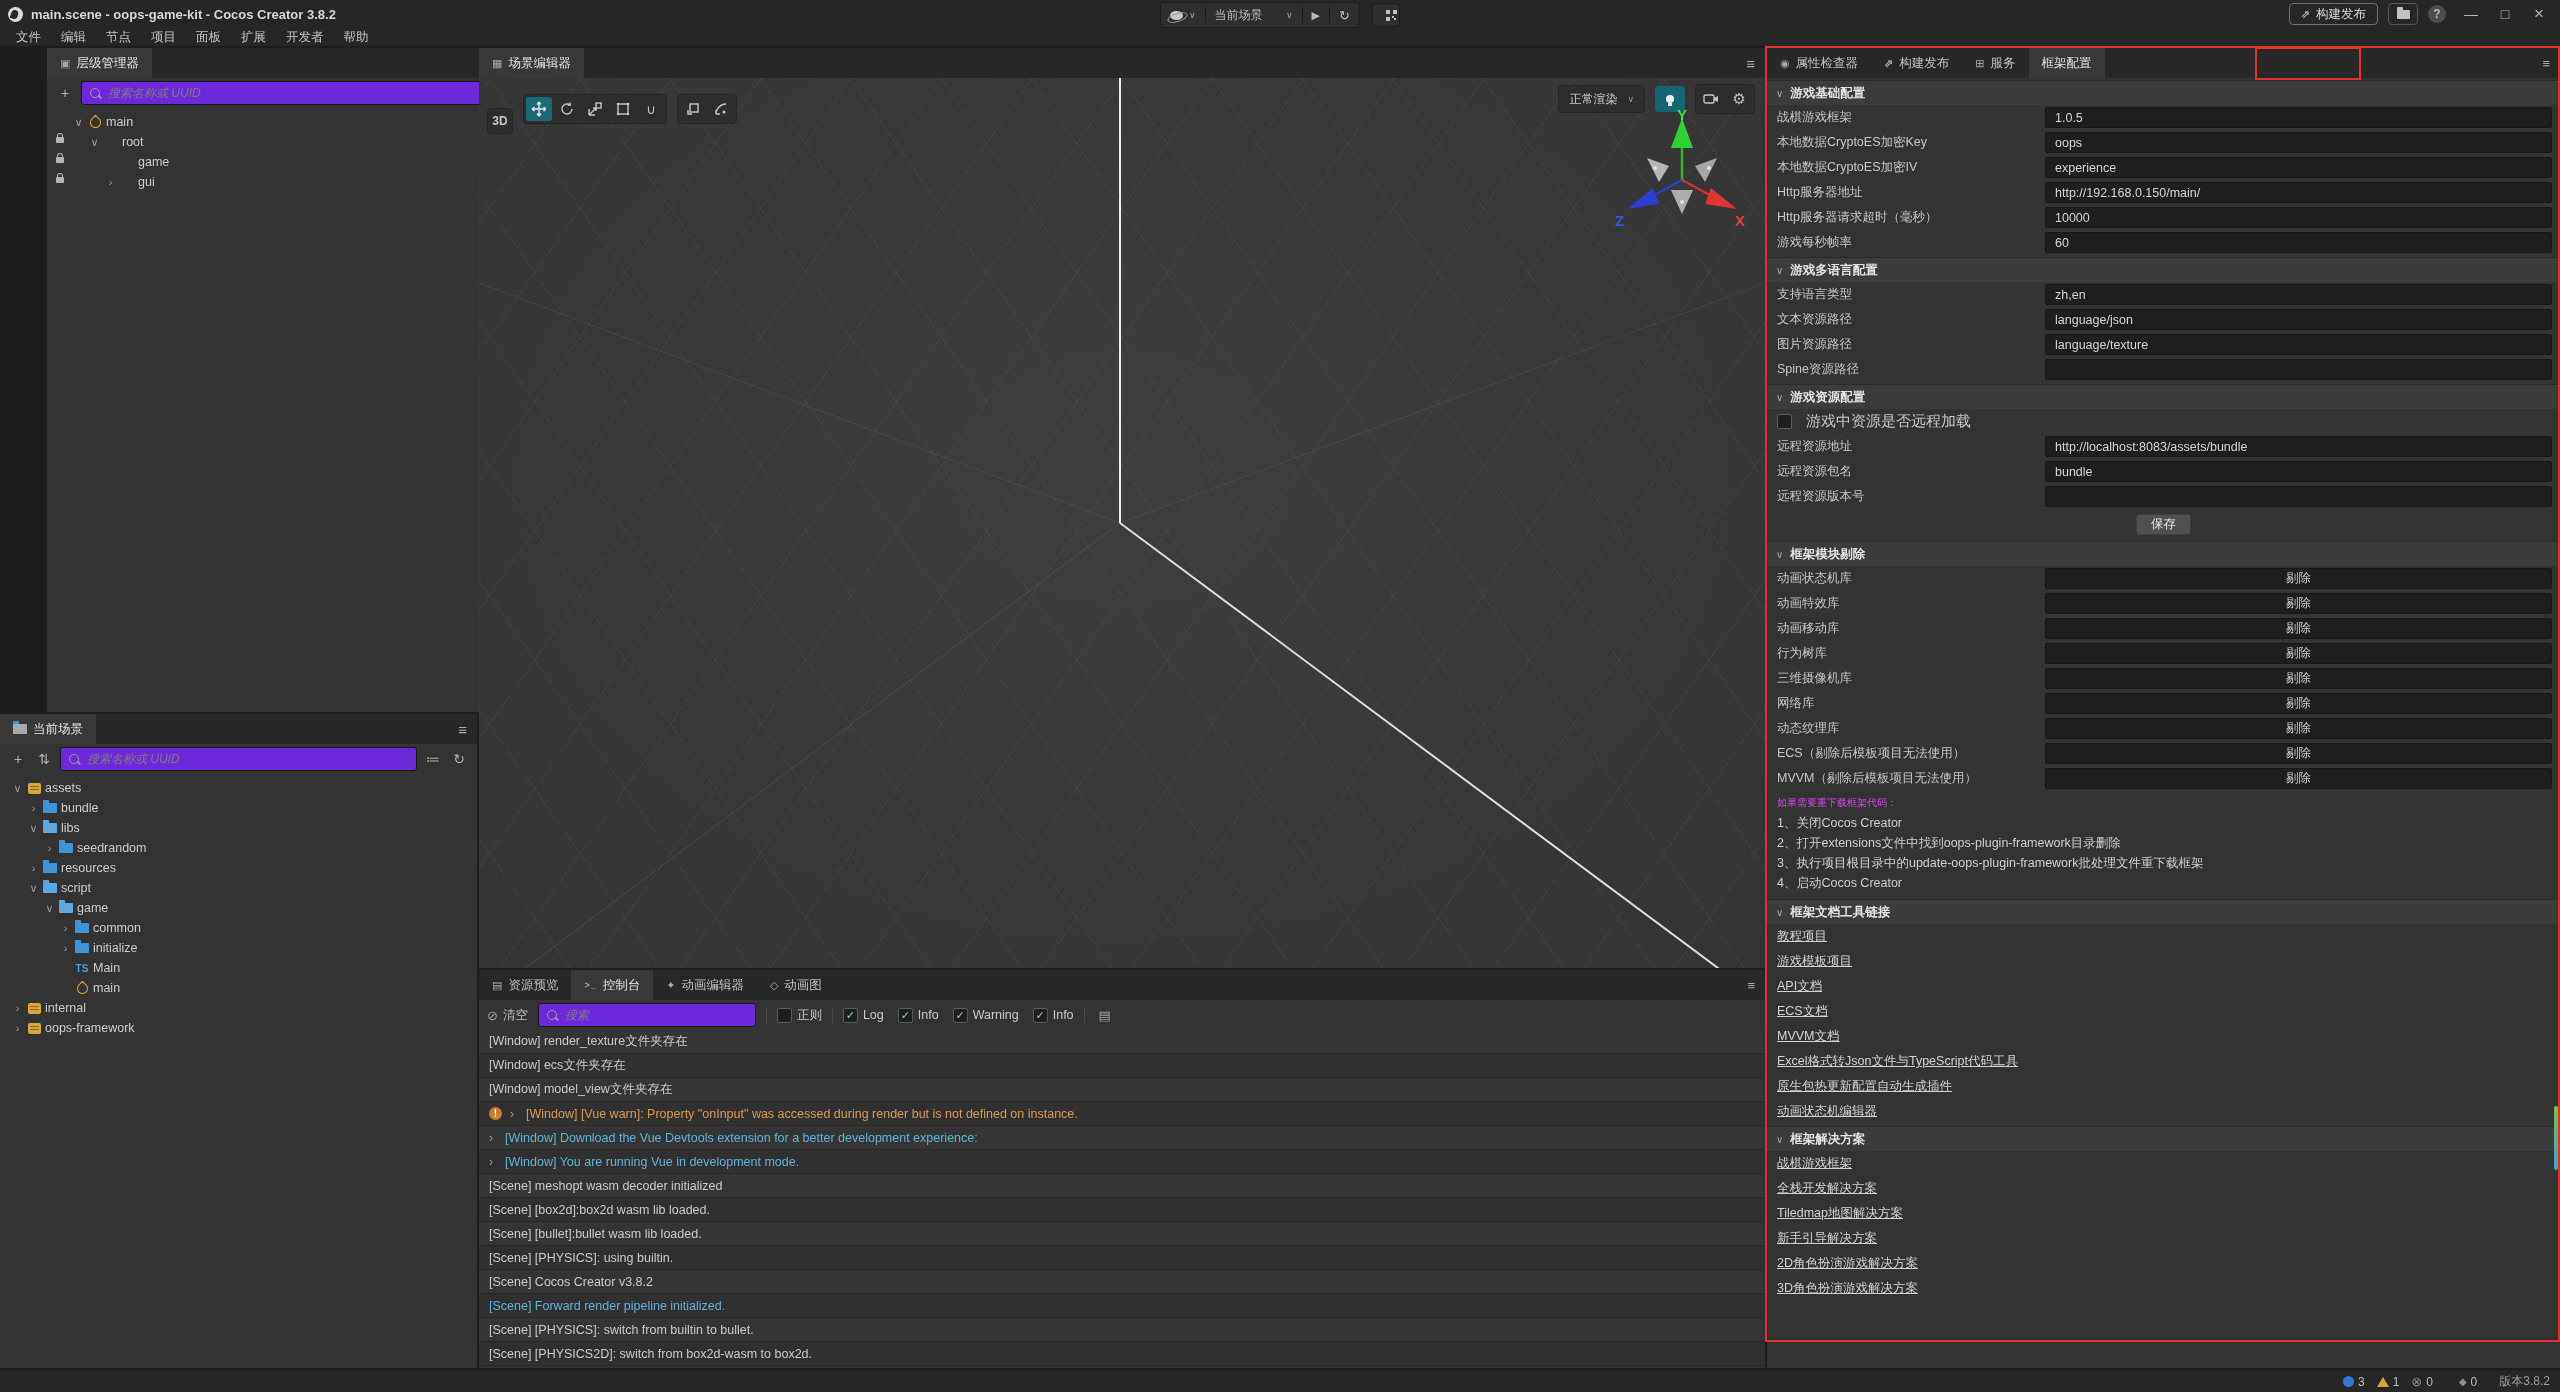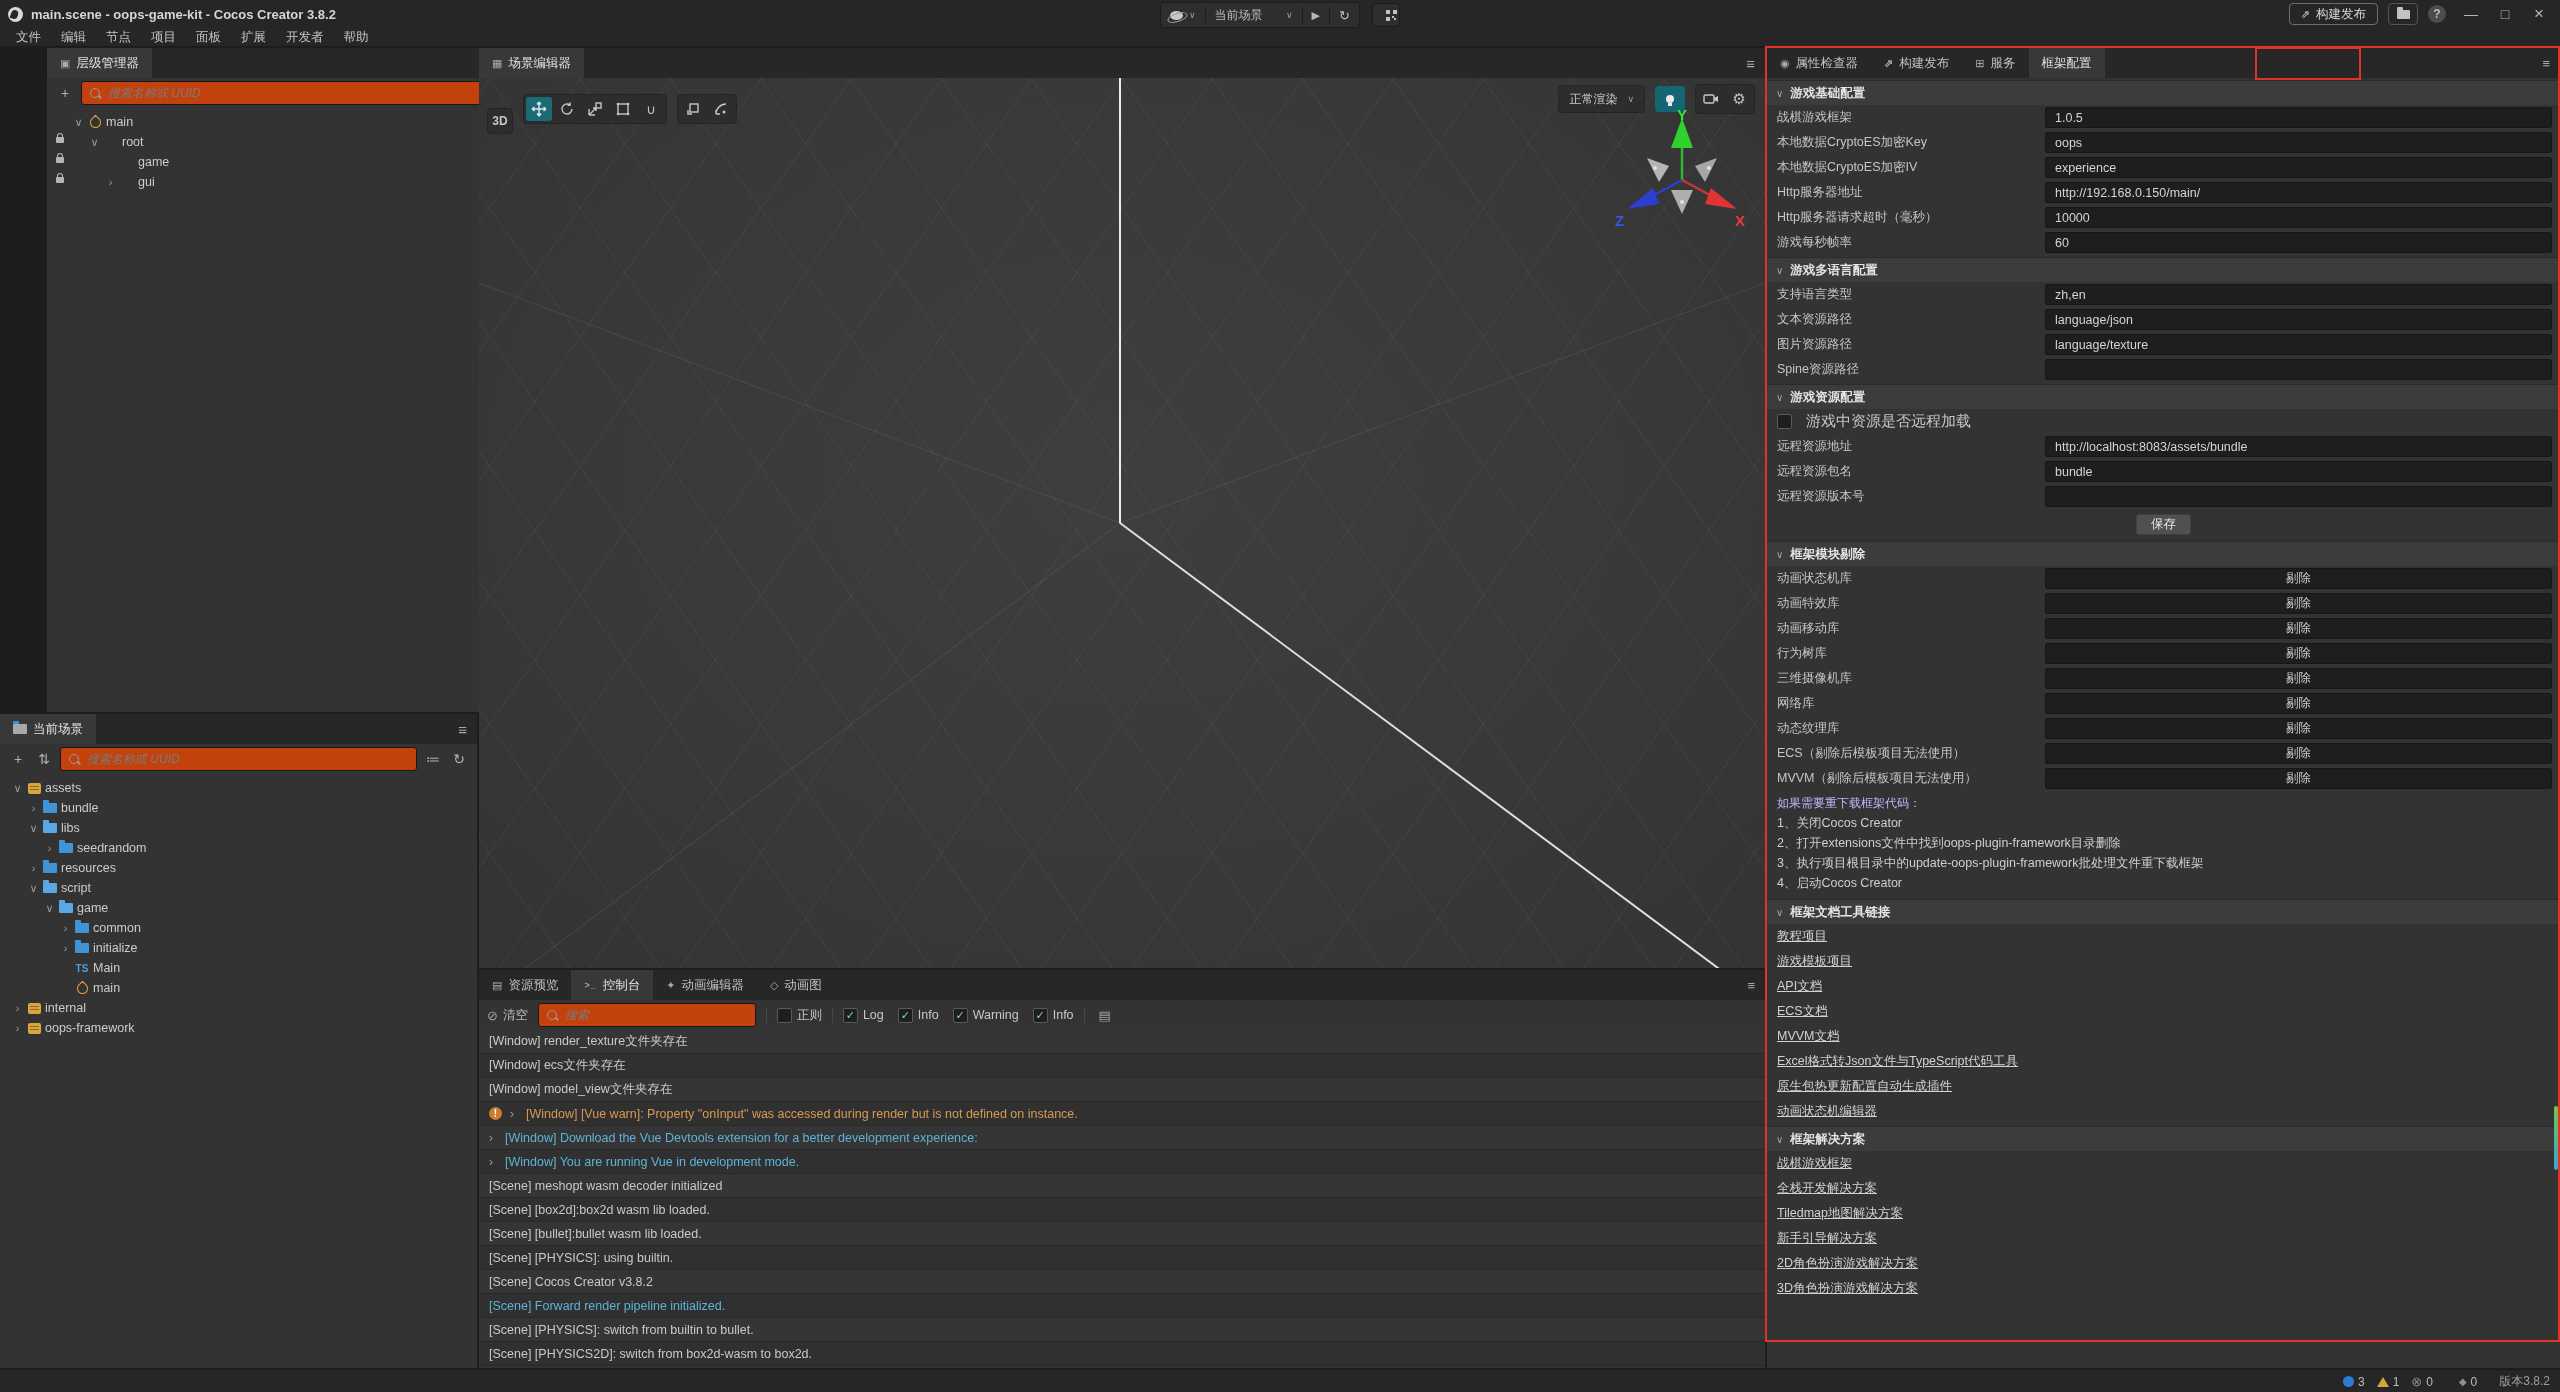--- a/index.html
+++ b/index.html
@@ -52,21 +52,21 @@
   .ic-sceneicon::before{content:"▦";}
   .ic-inspector::before{content:"◉";}
   .ic-build::before{content:"⇗";font-weight:bold;}
   .ic-service::before{content:"⊞";}
   .ic-preview::before{content:"▤";}
   .ic-terminal::before{content:">_";font-size:9px;font-weight:bold;letter-spacing:1px;}
   .ic-anim::before{content:"✦";}
   .ic-animgraph::before{content:"◇";}
 
   .toolrow{height:30px;display:flex;align-items:center;gap:6px;padding:0 8px;}
-  .searchbox{flex:1;display:flex;align-items:center;gap:6px;height:22px;background:#c2410c;border:1px solid #181818;border-radius:3px;padding:0 8px;}
+  .searchbox{flex:1;display:flex;align-items:center;gap:6px;height:22px;background:#6d28d9;border:1px solid #181818;border-radius:3px;padding:0 8px;}
   .searchbox input{flex:1;background:transparent;border:none;outline:none;color:#cfcfcf;font-size:12px;font-family:inherit;}
   .searchbox input::placeholder{color:#7b7b7b;font-style:italic;}
   .mag{width:8px;height:8px;border:1.5px solid #9a9a9a;border-radius:50%;position:relative;flex:none;}
   .mag::after{content:"";position:absolute;left:7px;top:7px;width:4px;height:1.5px;background:#9a9a9a;transform:rotate(45deg);}
   .minibtn{color:#b1b1b1;font-size:14px;display:flex;align-items:center;justify-content:center;width:20px;height:22px;}
 
   
   .tree{padding-top:4px;}
   .tree-row{position:relative;height:20px;display:flex;align-items:center;font-size:12.5px;color:#cccccc;cursor:pointer;}
   .tree-row .lockcol{position:absolute;left:9px;top:5px;width:8px;height:6px;background:#b5b5b5;border-radius:1px;}
@@ -142,21 +142,21 @@
   .sec-h{height:24px;background:#3c3c3c;border-top:1px solid #2b2b2b;display:flex;align-items:center;gap:7px;padding-left:9px;font-size:12.5px;font-weight:bold;color:#e4e4e4;margin-top:2px;}
   .sec-h .sarr{font-size:10px;color:#a5a5a5;font-weight:normal;}
   .frow{height:25px;display:flex;align-items:center;padding:0 8px 0 10px;}
   .flabel{flex:none;width:268px;font-size:12.5px;color:#c6c6c6;overflow:hidden;white-space:nowrap;}
   .finput{flex:1;height:19px;background:#1e1e1e;border:1px solid #161616;border-radius:2px;padding:0 9px;font-size:12.5px;color:#d4d4d4;display:flex;align-items:center;white-space:nowrap;overflow:hidden;}
   .cbrow{height:25px;display:flex;align-items:center;gap:14px;padding-left:10px;font-size:15px;color:#c6c6c6;}
   .saverow{height:30px;display:flex;align-items:center;justify-content:center;}
   .savebtn{height:21px;padding:0 14px;background:#505050;border:1px solid #404040;border-radius:3px;color:#e6e6e6;font-size:12.5px;}
   .modstrip{flex:1;height:19px;background:#1e1e1e;border:1px solid #161616;border-radius:2px;display:flex;align-items:center;justify-content:center;font-size:12.5px;color:#cfcfcf;cursor:pointer;}
   .note{padding-left:10px;font-size:12.5px;color:#cfcfcf;line-height:20px;white-space:nowrap;}
-  .note-title{padding:2px 0 0 10px;font-size:12px;color:#c4b5fd;line-height:20px;}
+  .note-title{padding:2px 0 0 10px;font-size:10px;color:#d946ef;line-height:20px;}
   .linkrow{height:25px;display:flex;align-items:center;padding-left:10px;}
   .link{font-size:12.5px;color:#d2d2d2;text-decoration:underline;white-space:nowrap;}
   .insp-scroll{position:absolute;right:2px;top:1058px;width:4px;height:64px;border-radius:2px;background:linear-gradient(#7cc14d,#35a9c9);}
 
   
   .red-outer{position:absolute;left:1765px;top:46px;width:791px;height:1292px;border:2px solid #e2332a;z-index:60;pointer-events:none;}
   .red-tab{position:absolute;left:2255px;top:47px;width:102px;height:29px;border:2px solid #e2332a;z-index:61;pointer-events:none;}
 
   
   .statusbar{position:absolute;left:0;top:1369px;width:2560px;height:23px;background:#262626;border-top:1px solid #1b1b1b;display:flex;align-items:center;}

